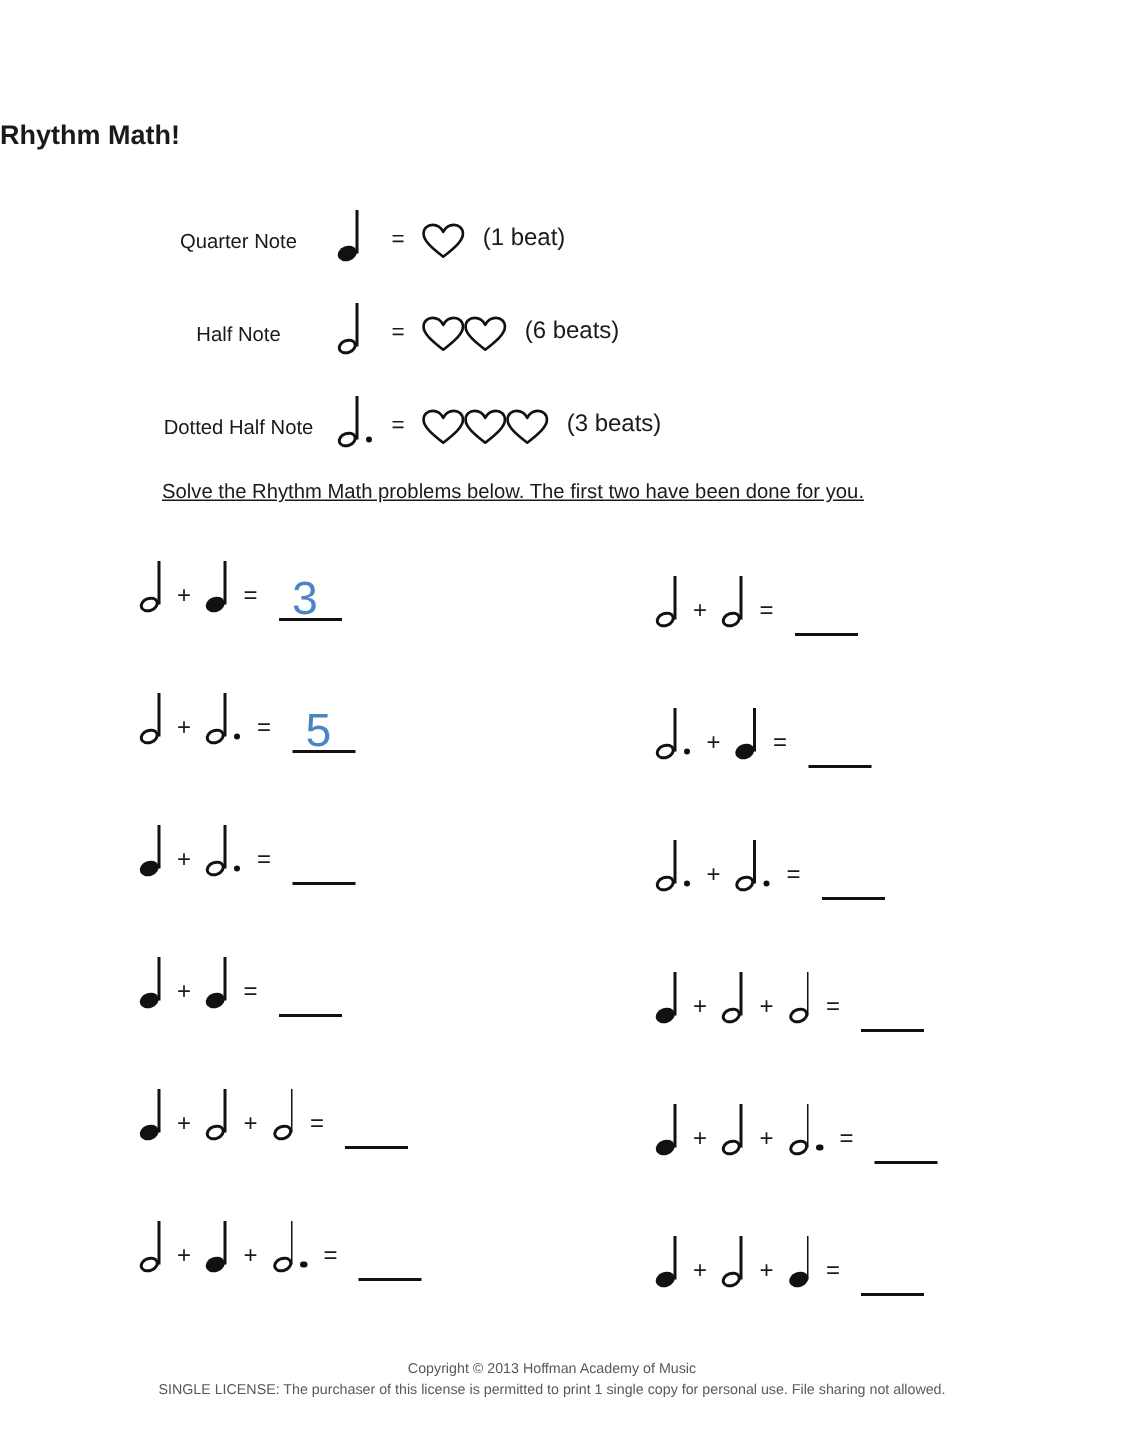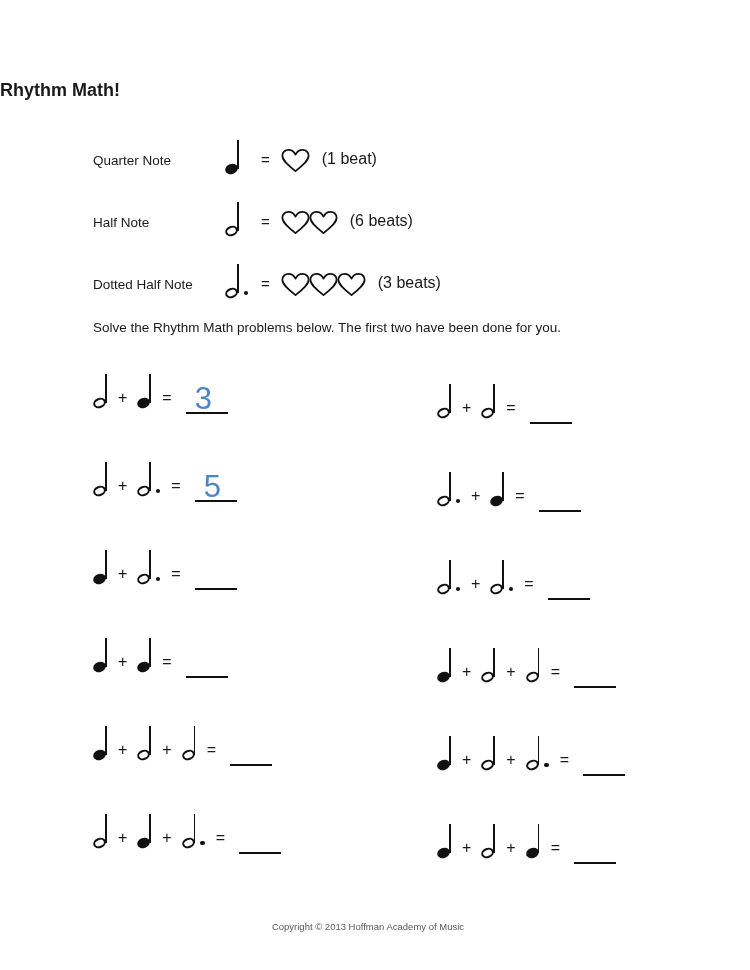--- a/index.html
+++ b/index.html
@@ -15,21 +15,21 @@
   }
   .title {
     position: absolute;
     top: 80px; left: 0; right: 0;
     text-align: left;
     font-size: 18px;
     font-weight: bold;
   }
   
   .legend { position: absolute; top: 118px; left: 93px; }
-  .legend-row { display: flex; align-items: flex-end; height: 62px; }
+  .legend-row { display: flex; align-items: flex-end; height: 62px; text-align: center; }
   .legend-label { width: 132px; font-size: 13.5px; margin-bottom: 12px; }
   .legend-note { width: 26px; display: flex; align-items: flex-end; margin-bottom: 6px; }
   .legend .sym { margin: 0 10px 12px 10px; font-size: 15px; }
   .hearts { display: flex; align-items: flex-end; margin-bottom: 7px; }
   .hearts svg { margin-right: -3px; display: block; }
   .beats { font-size: 16px; margin-left: 14px; margin-bottom: 12px; }
   
   .note-wrap { position: relative; display: inline-block; width: 15px; height: 36px; }
   .note-wrap.dotted { margin-right: 9px; }
   .head {
@@ -37,21 +37,21 @@
     width: 13px; height: 10px;
     border-radius: 50%;
     transform: rotate(-21deg);
     box-sizing: border-box;
   }
   .note-wrap.quarter .head { background: #111; }
   .note-wrap.half .head { border: 2.2px solid #111; background: transparent; }
   .stem { position: absolute; left: 12px; bottom: 5px; width: 1.6px; height: 29px; background: #111; }
   .note-dot { position: absolute; right: -8px; bottom: 3px; width: 4.5px; height: 4.5px; border-radius: 50%; background: #111; }
   
-  .instructions { position: absolute; top: 320px; left: 93px; font-size: 13.5px; }
+  .instructions { position: absolute; top: 320px; left: 108px; font-size: 13.5px; text-decoration: underline; }
   
   .problems { position: absolute; top: 360px; left: 93px; display: flex; }
   .col { display: flex; flex-direction: column; }
   .col-left { width: 344px; }
   .col-right { margin-top: 10px; }
   .problem-row { display: flex; align-items: flex-end; gap: 10px; height: 48px; margin-bottom: 40px; }
   .problem-row .sym { font-size: 16px; margin-bottom: 1px; }
   .blank {
     position: relative;
     display: inline-block;
@@ -340,14 +340,15 @@
             <span class="head"></span>
           </span>
           <span class="sym">=</span>
           <span class="blank"></span>
         </div>
       </div>
   </div>
 
   <div class="footer">
     <div>Copyright © 2013 Hoffman Academy of Music</div>
+    <div>SINGLE LICENSE: The purchaser of this license is permitted to print 1 single copy for personal use. File sharing not allowed.</div>
   </div>
 </div>
 
 </body></html>

